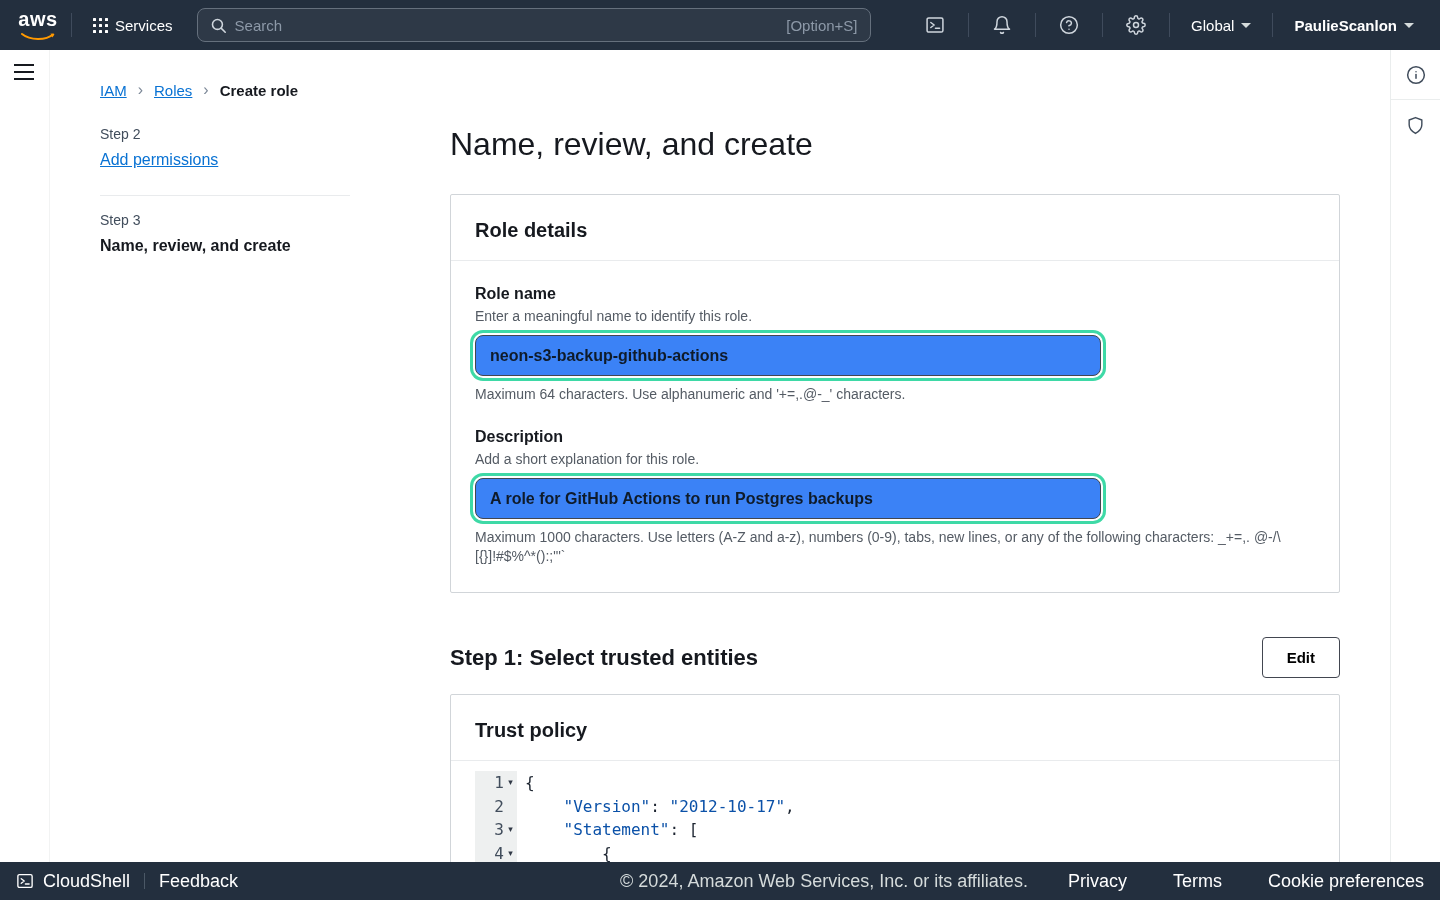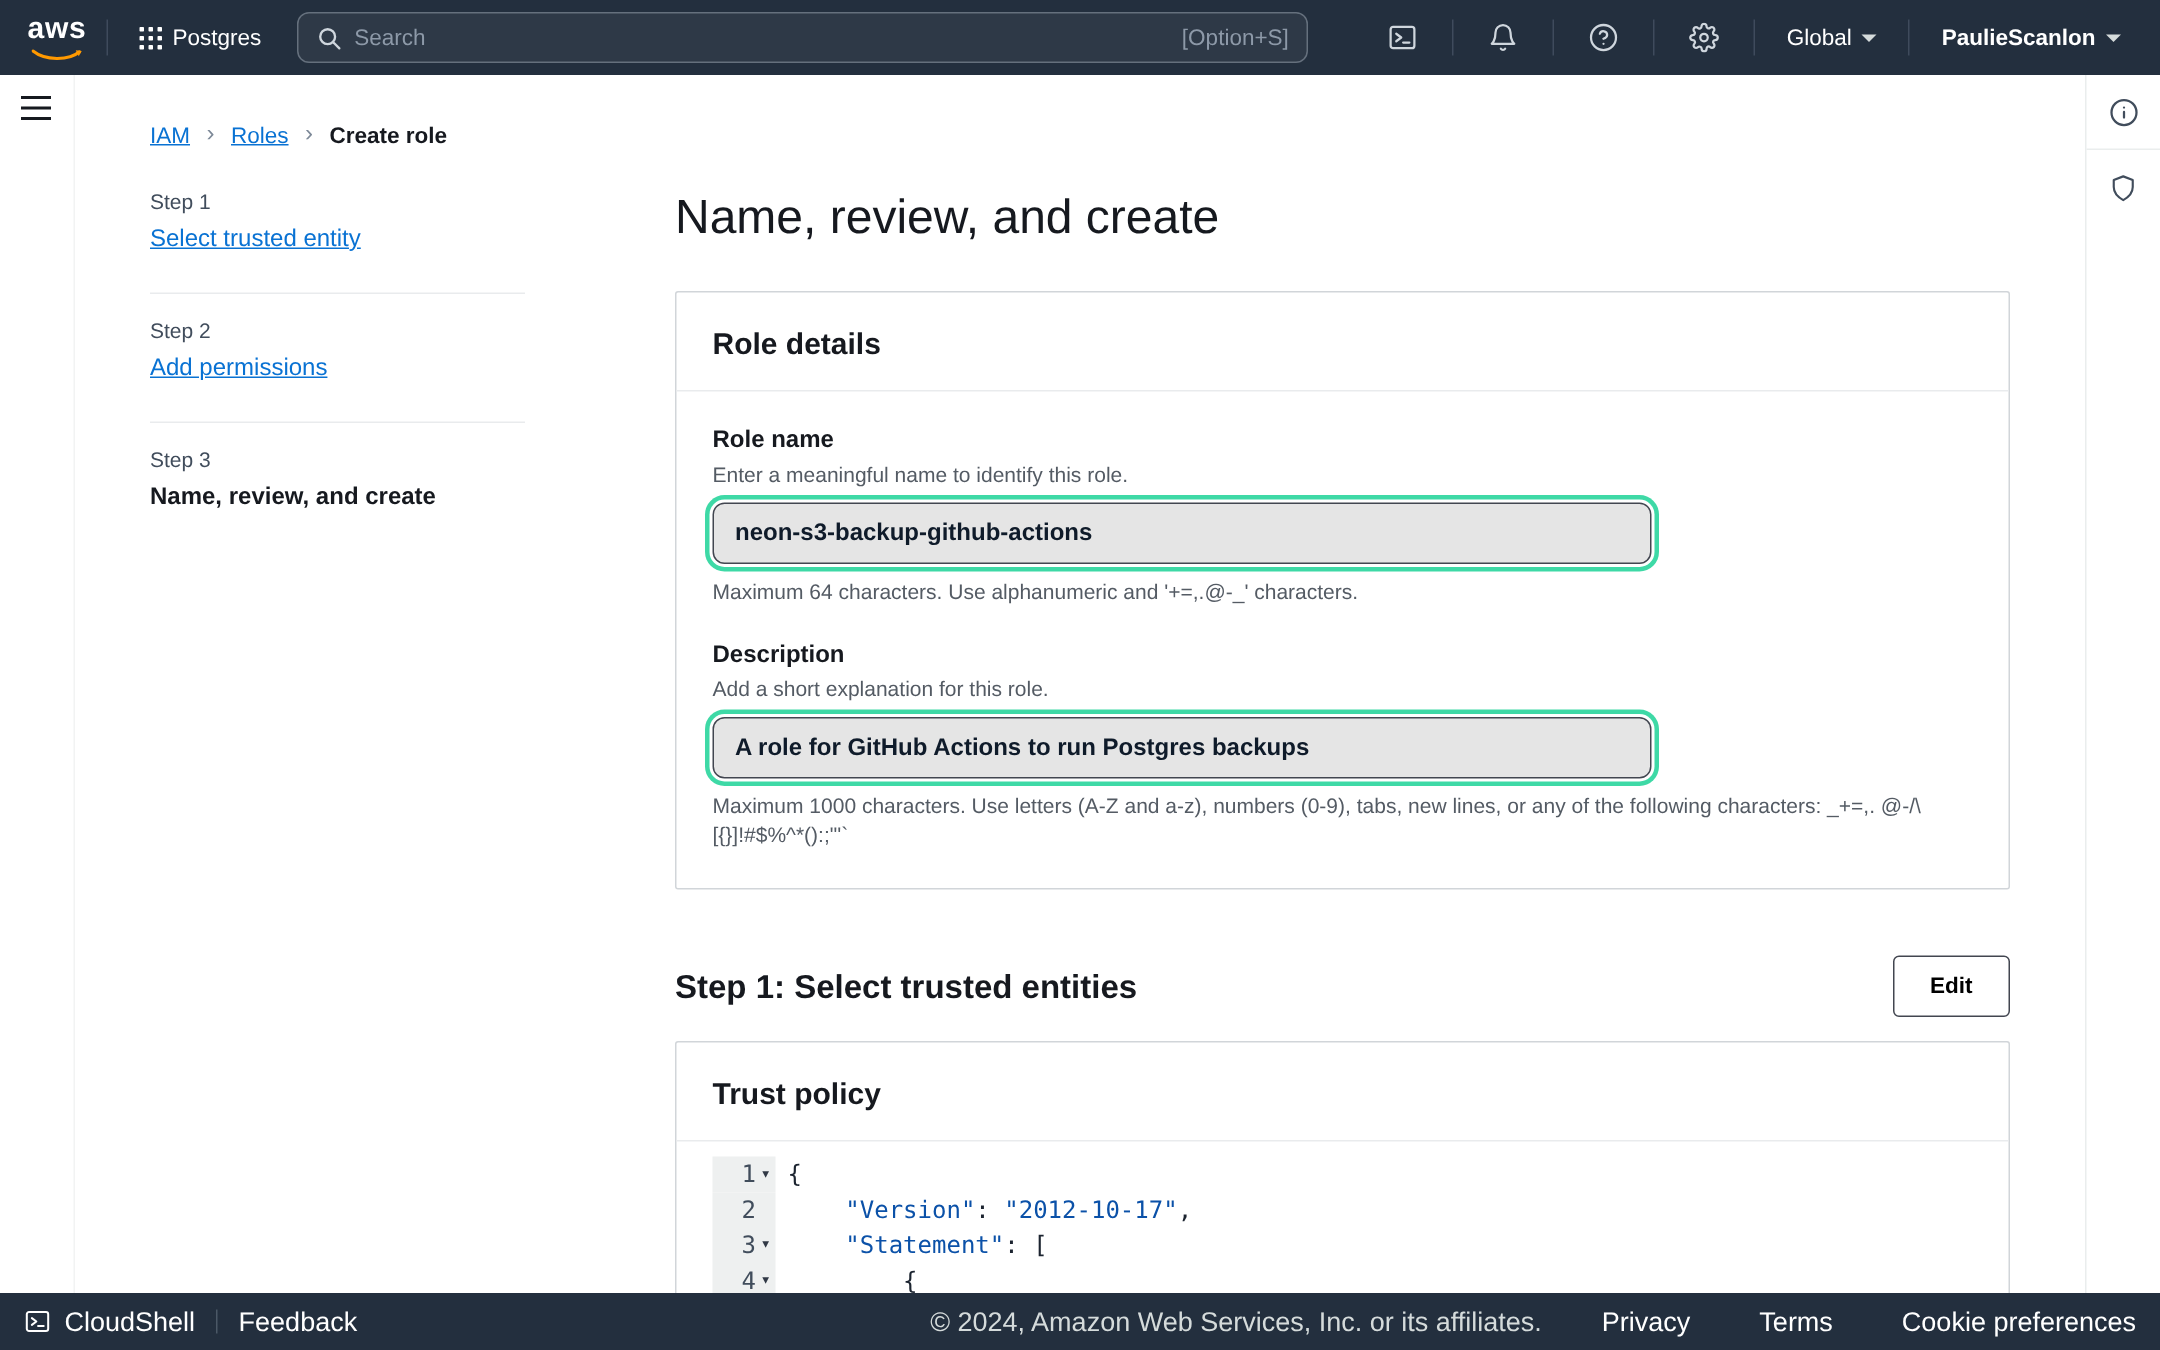--- a/index.html
+++ b/index.html
@@ -57,21 +57,21 @@
   .main{ position:absolute; left:450px; top:124px; width:890px; }
   h1.page-title{ font-size:32px; font-weight:400; line-height:40px; color:var(--ink); margin-bottom:30px; }
   .card{ border:1px solid var(--border); border-radius:2px; background:#fff; }
   .card-head{ padding:24px 24px 18px; border-bottom:1px solid var(--divider); }
   .card-head h2{ font-size:20px; font-weight:700; color:var(--ink); }
   .card-body{ padding:24px 24px 26px; }
   .field + .field{ margin-top:24px; }
   .f-label{ font-size:16px; font-weight:700; color:var(--ink); margin-bottom:5px; }
   .f-hint{ font-size:14px; color:var(--sub); margin-bottom:11px; }
   .text-input{ display:block; width:626px; height:41px; border:1.5px solid #424650; border-radius:8px;
-               padding:0 14px; font-size:16px; font-weight:600; color:#0f1b2a; background:#e5e5e5; outline:none;
+               padding:0 14px; font-size:16px; font-weight:600; color:#0f1b2a; background:#3b82f6; outline:none;
                font-family:"Liberation Sans",sans-serif; }
   .hl{ box-shadow: 0 0 0 2px #fff, 0 0 0 5px var(--ring); }
   .f-constraint{ font-size:14px; color:var(--sub); margin-top:9px; line-height:19px; max-width:842px; }
 
   .section-row{ margin-top:44px; display:flex; justify-content:space-between; align-items:center; }
   .section-title{ font-size:22px; font-weight:700; color:var(--ink); }
   .btn{ padding:11px 24px; border:1.5px solid #424650; border-radius:4px; background:#fff;
         font-weight:700; font-size:15px; color:#000000; cursor:pointer; font-family:"Liberation Sans",sans-serif; }
 
   .card.trust{ margin-top:16px; height:330px; overflow:hidden; }
@@ -120,21 +120,21 @@
           <i></i>
           <i></i>
           <i></i>
           <i></i>
           <i></i>
           <i></i>
           <i></i>
           <i></i>
           <i></i>
         </span>
-      <span>Postgres</span>
+      <span>Services</span>
     </div>
     <div class="search-box">
       <svg width="17" height="17" viewBox="0 0 24 24" fill="none" stroke="#cfd6dd" stroke-width="2.2" stroke-linecap="round">
         <circle cx="10.5" cy="10.5" r="7"></circle>
           <line x1="16" y1="16" x2="21.5" y2="21.5"></line>
       </svg>
       <input placeholder="Search" style="">
       <span class="shortcut">[Option+S]</span>
     </div>
     <div class="nav-right">
@@ -190,21 +190,20 @@
 
   <nav class="breadcrumb" id="breadcrumb">
       <a class="bc-link" href="#">IAM</a>
       <span class="bc-sep">›</span>
       <a class="bc-link" href="#">Roles</a>
       <span class="bc-sep">›</span>
       <span class="bc-current">Create role</span>
     </nav>
 
   <aside class="steps" id="steps">
-      <div class="step-group"><div class="step-label">Step 1</div><a class="step-link" href="#">Select trusted entity</a></div>
       <div class="step-group"><div class="step-label">Step 2</div><a class="step-link" href="#">Add permissions</a></div>
       <div class="step-group">
         <div class="step-label">Step 3</div>
         <div class="step-current">Name, review, and create</div>
       </div>
     </aside>
 
   <main class="main">
     <h1 class="page-title">Name, review, and create</h1>
 

